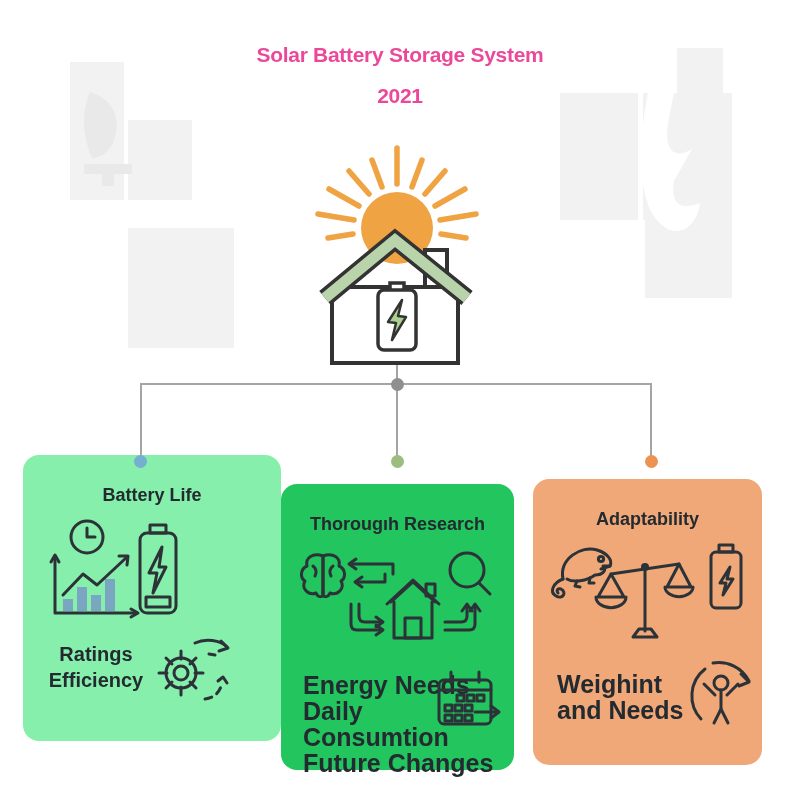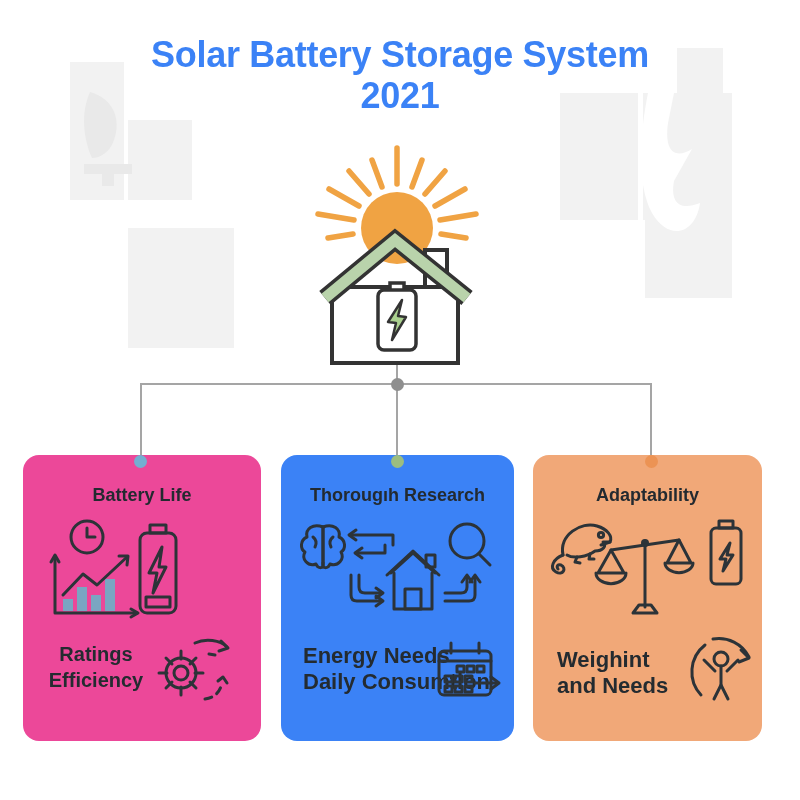--- a/index.html
+++ b/index.html
@@ -4,38 +4,38 @@
 <style>
   html,body{margin:0;padding:0;}
   .canvas{
     position:relative;width:800px;height:800px;background:#ffffff;overflow:hidden;
     font-family:"Liberation Sans",sans-serif;color:#2d2d2d;
   }
   
   .bgshape{position:absolute;background:#f2f2f2;}
   
   .title{position:absolute;top:34px;left:0;width:100%;text-align:center;
-         font-weight:bold;font-size:36px;line-height:41px;letter-spacing:-.3px;color:#3b82f6;}
+         font-weight:bold;font-size:21px;line-height:41px;letter-spacing:-.3px;color:#ec4899;}
   
   .hero{position:absolute;left:263px;top:142px;width:270px;height:235px;}
   
   .conn{position:absolute;background:#a5a5a5;}
   .conn-dot{position:absolute;width:13px;height:13px;border-radius:50%;background:#8f8f8f;z-index:5;}
   .node-dot{position:absolute;width:13px;height:13px;border-radius:50%;z-index:6;}
   .dot-blue{background:#74aed1;}
   .dot-green{background:#9cbd80;}
   .dot-orange{background:#ec9354;}
   
   .card{position:absolute;top:455px;height:286px;border-radius:16px;z-index:2;}
-  .card-blue{left:23px;width:238px;background:#ec4899;}
-  .card-green{left:281px;width:233px;background:#3b82f6;}
-  .card-orange{left:533px;width:229px;background:#f1a878;}
+  .card-blue{left:23px;width:238px;background:#86efac;padding-left:20px;}
+  .card-green{left:281px;width:233px;background:#22c55e;margin-top:29px;}
+  .card-orange{left:533px;width:229px;background:#f1a878;margin-top:24px;}
   .card h2{margin:0;position:absolute;top:30px;left:0;width:100%;text-align:center;
            font-size:18px;font-weight:bold;color:#232a30;}
-  .body-text{position:absolute;font-weight:bold;color:#242b30;font-size:22px;line-height:26px;}
+  .body-text{position:absolute;font-weight:bold;color:#242b30;font-size:25px;line-height:26px;}
   .body-center{text-align:center;}
   .icon-svg{position:absolute;}
   svg{display:block;}
   .stroke{fill:none;stroke:#2c3338;stroke-width:3;stroke-linecap:round;stroke-linejoin:round;}
 </style>
 </head>
 <body>
 <div class="canvas">
 
   <div class="bgshape" style="left:70px;top:62px;width:54px;height:138px;"></div>
@@ -174,20 +174,21 @@
         <rect class="stroke" x="110" y="74" width="16" height="20"></rect>
       </g>
       <g>
         <circle class="stroke" cx="172" cy="26" r="17"></circle>
         <line class="stroke" x1="184" y1="39" x2="195" y2="50" stroke-width="5"></line>
       </g>
     </svg>
     <div class="body-text" style="left:22px;top:188px;">
       <div>Energy Needs</div>
       <div>Daily Consumtion</div>
+      <div>Future Changes</div>
     </div>
     <svg class="icon-svg" style="left:150px;top:184px;" width="72" height="64" viewBox="0 0 72 64">
       <rect class="stroke" x="8" y="12" width="52" height="44" rx="5"></rect>
       <line class="stroke" x1="20" y1="4" x2="20" y2="14"></line>
       <line class="stroke" x1="48" y1="4" x2="48" y2="14"></line>
       <line class="stroke" x1="8" y1="22" x2="60" y2="22"></line>
       <g class="stroke" stroke-width="2.5">
         <rect x="26" y="27" width="7" height="6"></rect>
           <rect x="36" y="27" width="7" height="6"></rect>
           <rect x="46" y="27" width="7" height="6"></rect>

